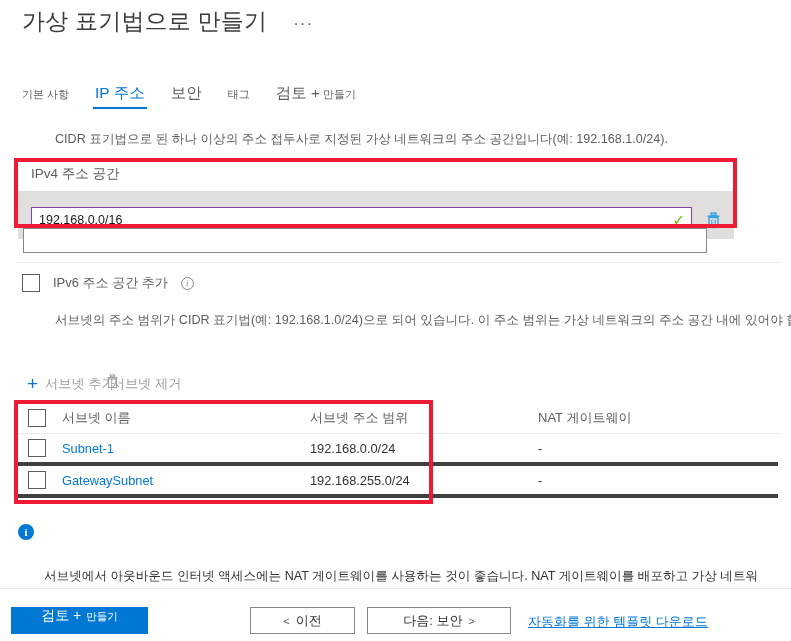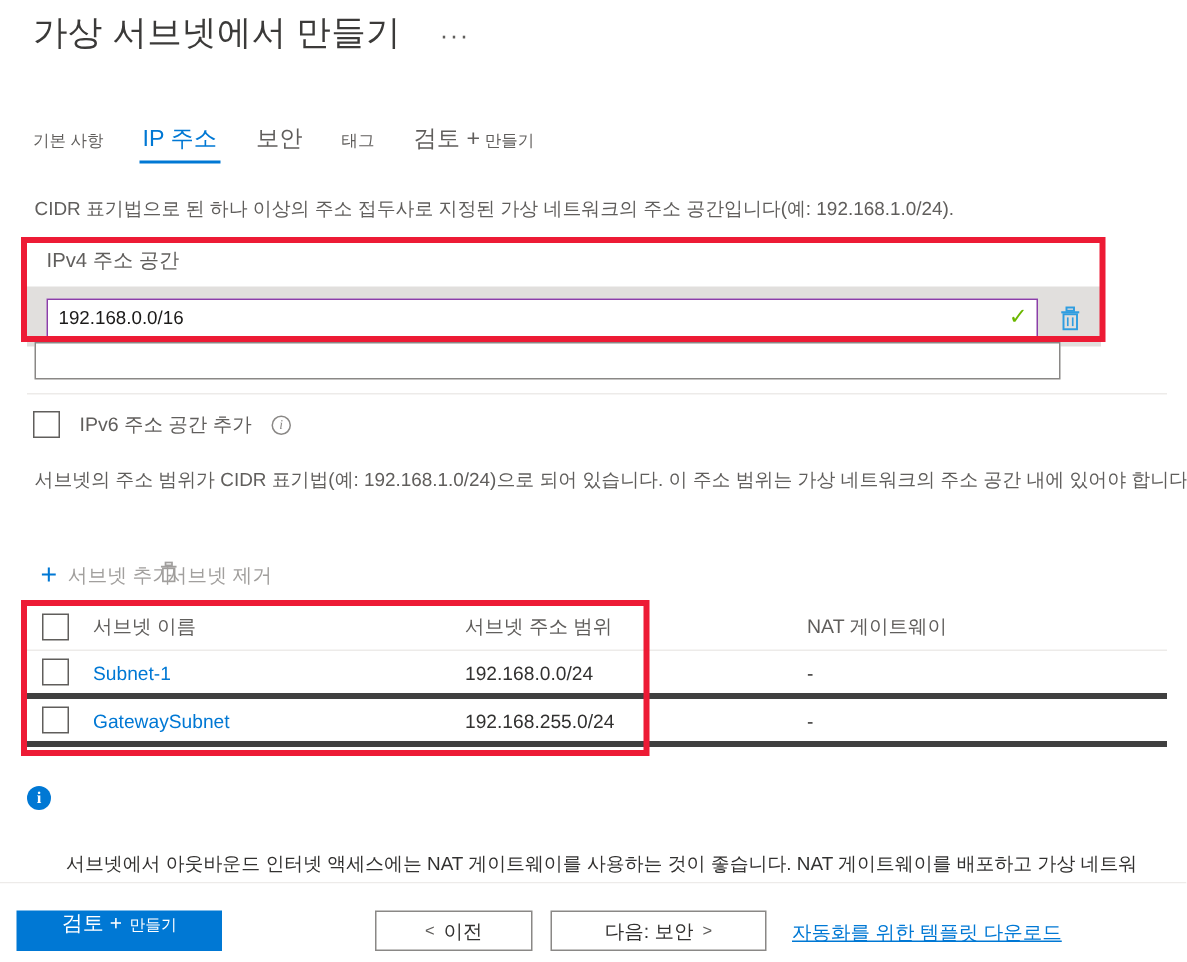--- a/index.html
+++ b/index.html
@@ -70,38 +70,39 @@
   .tab-lg { font-size: 15.5px; }
   .tab-sm { font-size: 11px; }
   .tab-mixed { display: inline-flex; align-items: baseline; gap: 3px; }
 
   
   .desc {
     position: absolute;
     font-size: 12.6px;
     color: #605e5c;
     line-height: 20px;
+    margin-left: 32px;
   }
   #desc-ipv4 { left: 23px; top: 129px; }
   #desc-subnet { left: 23px; top: 310px; width: 790px; }
 
   
   .ipv4-panel {
     position: absolute;
     left: 18px; top: 162px;
     width: 716px;
   }
   .ipv4-label {
     font-size: 13.5px;
     color: #605e5c;
     padding: 3px 0 8px 13px;
   }
   .ipv4-row {
     background: #e1dfdd;
-    padding: 8px 10px 6px 13px;
+    padding: 16px 10px 6px 13px;
     display: flex; align-items: center; gap: 10px;
   }
   .input-addr {
     flex: 1;
     height: 26px;
     border: 1px solid #8a2be2;
     border-color: #8b3fa8;
     background: #ffffff;
     display: flex; align-items: center;
     padding: 0 6px 0 7px;
@@ -279,21 +280,21 @@
   }
   #annot-ipv4 { left: 14px; top: 158px; width: 723px; height: 70px; }
   #annot-subnets { left: 14px; top: 400px; width: 419px; height: 104px; }
 </style>
 </head>
 <body>
 
 <div id="page">
 
   <div class="page-header">
-    <div class="page-title">가상 서브넷에서 만들기</div>
+    <div class="page-title">가상 표기법으로 만들기</div>
     <div class="ellipsis-menu">···</div>
   </div>
 
   <div class="tab-strip">
     <div class="tab tab-sm">기본 사항</div>
     <div class="tab active">
       <span>IP 주소</span>
       <span class="tab-underline"></span>
     </div>
     <div class="tab tab-lg">보안</div>

